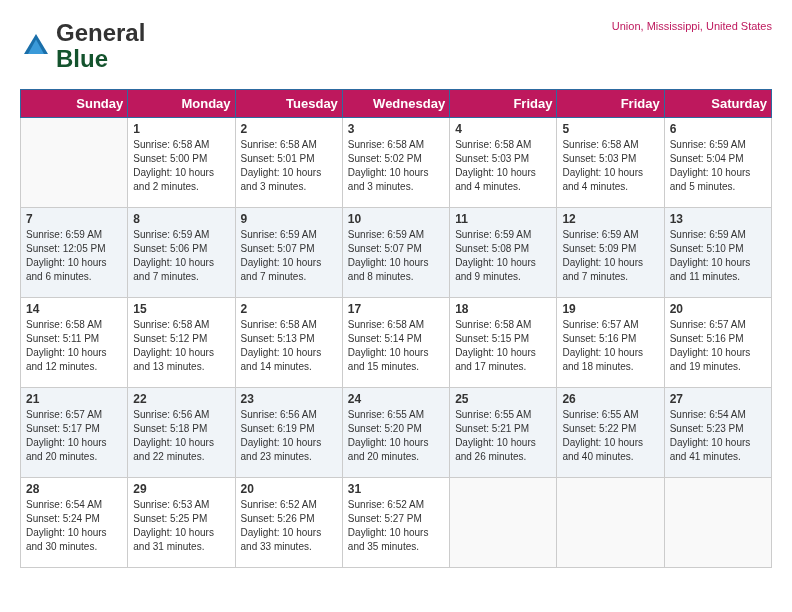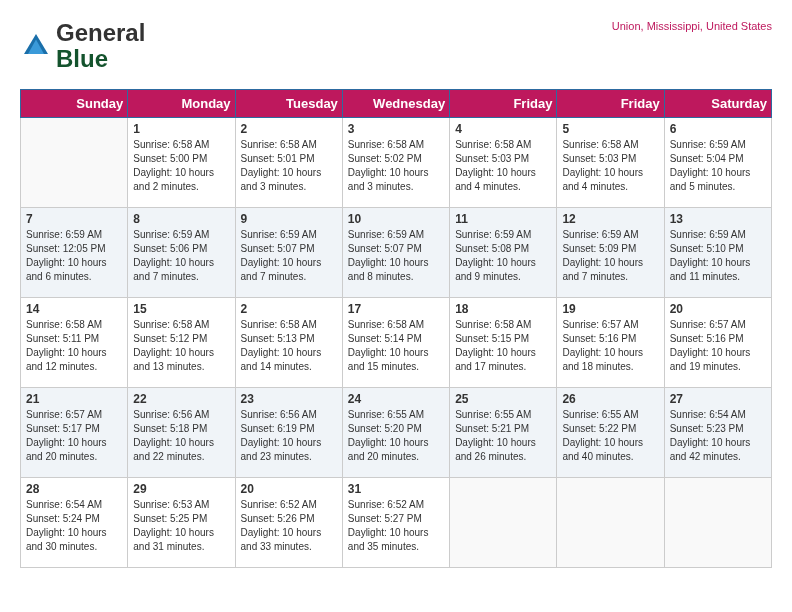--- a/index.html
+++ b/index.html
@@ -224,21 +224,21 @@
         <td>
           <div class="day-number">25</div>
           <div class="day-info"><span>Sunrise: 6:55 AM</span><br><span>Sunset: 5:21 PM</span><br><span>Daylight: 10 hours</span><br><span>and 26 minutes.</span></div>
         </td>
         <td>
           <div class="day-number">26</div>
           <div class="day-info"><span>Sunrise: 6:55 AM</span><br><span>Sunset: 5:22 PM</span><br><span>Daylight: 10 hours</span><br><span>and 40 minutes.</span></div>
         </td>
         <td>
           <div class="day-number">27</div>
-          <div class="day-info"><span>Sunrise: 6:54 AM</span><br><span>Sunset: 5:23 PM</span><br><span>Daylight: 10 hours</span><br><span>and 42 minutes.</span></div>
+          <div class="day-info"><span>Sunrise: 6:54 AM</span><br><span>Sunset: 5:23 PM</span><br><span>Daylight: 10 hours</span><br><span>and 41 minutes.</span></div>
         </td>
       </tr>
       <tr>
         <td>
           <div class="day-number">28</div>
           <div class="day-info"><span>Sunrise: 6:54 AM</span><br><span>Sunset: 5:24 PM</span><br><span>Daylight: 10 hours</span><br><span>and 30 minutes.</span></div>
         </td>
         <td>
           <div class="day-number">29</div>
           <div class="day-info"><span>Sunrise: 6:53 AM</span><br><span>Sunset: 5:25 PM</span><br><span>Daylight: 10 hours</span><br><span>and 31 minutes.</span></div>

